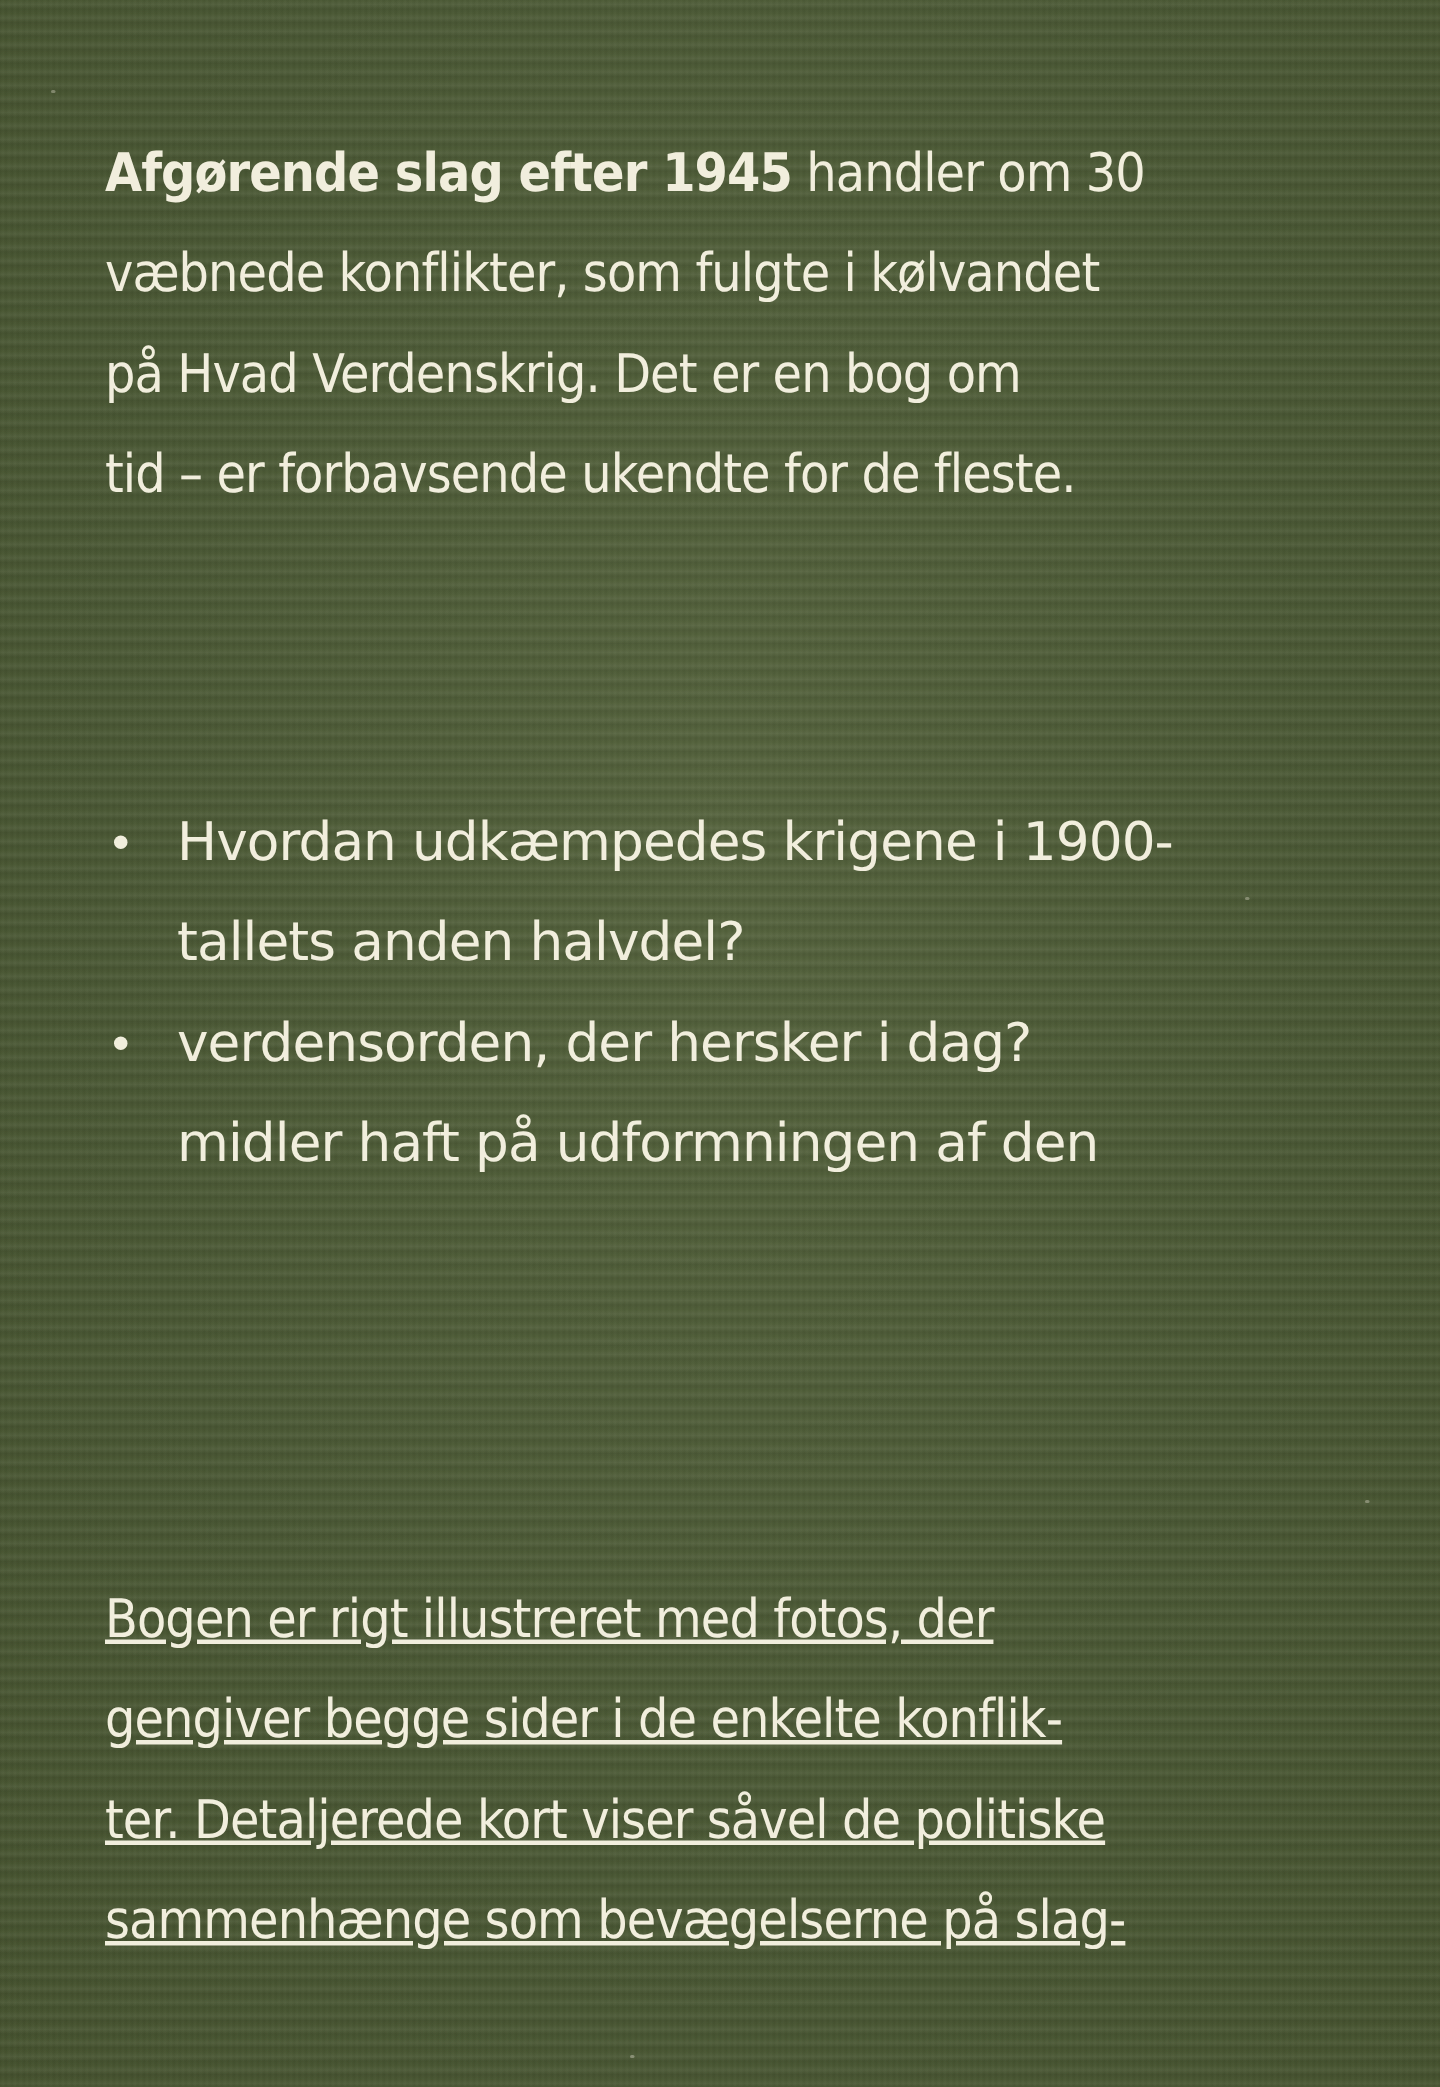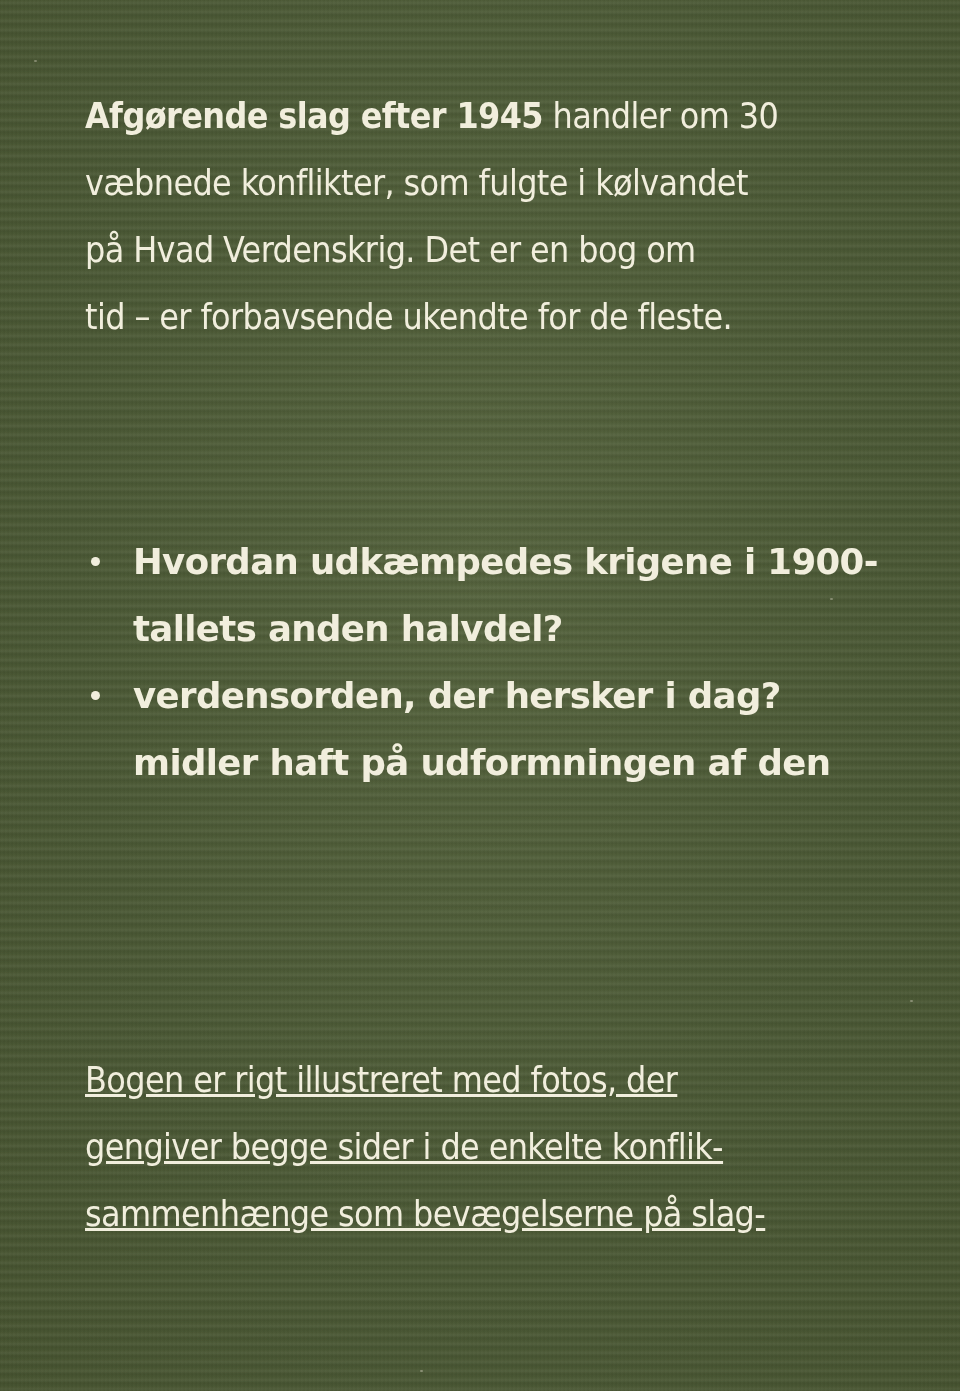--- a/index.html
+++ b/index.html
@@ -21,21 +21,21 @@
           rgba(0,0,0,0.03) 0px,
           rgba(255,255,255,0.02) 2px,
           rgba(0,0,0,0.03) 4px),
         radial-gradient(ellipse at 50% 40%, #55633d 0%, #4a5834 60%, #46532f 100%);
       font-family: "DejaVu Sans", sans-serif;
       color: #f1eedd;
       position: relative;
     }
     .page {
       position: absolute;
-      left: 85px;
+      left: 70px;
       top: 82px;
       width: 820px;
     }
     .para {
       font-size: 35.5px;
       line-height: 67px;
       letter-spacing: -0.6px;
       word-spacing: 0px;
       margin: 0;
       font-stretch: condensed;
@@ -59,21 +59,20 @@
     .bullet-item {
       position: relative;
       padding-left: 48px;
       font-size: 35.5px;
       line-height: 67px;
       letter-spacing: -0.6px;
     }
     .bullet-item .line {
       display: block;
       white-space: nowrap;
-      font-weight: bold;
     }
     .bullet-dot {
       position: absolute;
       left: 6px;
       top: 29px;
       width: 9px;
       height: 9px;
       border-radius: 50%;
       background: #f1eedd;
     }
@@ -112,20 +111,21 @@
     <li class="bullet-item">
       <span class="bullet-dot"></span>
       <span class="line">verdensorden, der hersker i dag?</span>
       <span class="line">midler haft på udformningen af den</span>
     </li>
   </ul>
 
   <p class="para closing">
     <span class="line">Bogen er rigt illustreret med fotos, der</span>
     <span class="line">gengiver begge sider i de enkelte konflik-</span>
+    <span class="line">ter. Detaljerede kort viser såvel de politiske</span>
     <span class="line">sammenhænge som bevægelserne på slag-</span>
   </p>
 
 </div>
 
 <div class="speck" style="left:34px;top:60px;"></div>
 <div class="speck" style="left:830px;top:598px;"></div>
 <div class="speck" style="left:910px;top:1000px;"></div>
 <div class="speck" style="left:420px;top:1370px;"></div>
 

